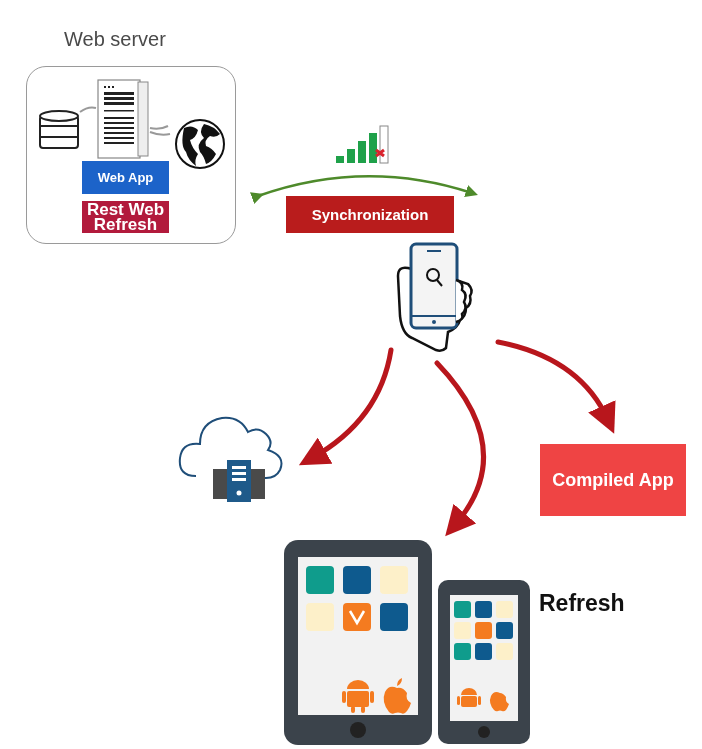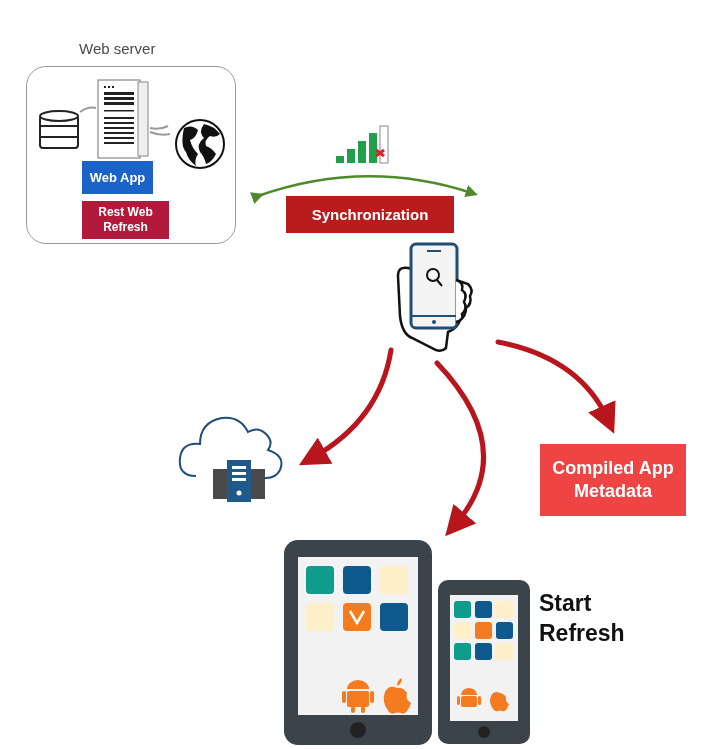--- a/index.html
+++ b/index.html
@@ -1,21 +1,21 @@
 <!DOCTYPE html>
 <html><head>
 <meta charset="utf-8">
 <style>
   html, body { margin:0; padding:0; background:#ffffff; }
   body { width:702px; height:749px; position:relative; overflow:hidden; font-family:"Liberation Sans", sans-serif; }
   .abs { position:absolute; }
-  #ws-label { left:64px; top:40px; font-size:15px; color:#4a4a4a;margin-left:15px; }
+  #ws-label { left:64px; top:28px; font-size:20px; color:#4a4a4a; }
   #ws-box { left:26px; top:66px; width:210px; height:178px; border:1.5px solid #9a9a9a; border-radius:20px; box-sizing:border-box; }
-  #webapp { left:82px; top:161px; width:71px; height:33px; background:#1c63c9; color:#fff; font-size:13px; font-weight:bold; display:flex; align-items:center; justify-content:center; font-family:"Liberation Sans Narrow","Liberation Sans",sans-serif; }
-  #rest { left:82px; top:201px; width:87px; height:38px; background:#b21a3c; color:#fff; font-size:12px; font-weight:bold; display:flex; align-items:center; justify-content:center; text-align:center; line-height:15px; }
+  #webapp { left:82px; top:161px; width:87px; height:33px; background:#1c63c9; color:#fff; font-size:13px; font-weight:bold; display:flex; align-items:center; justify-content:center; font-family:"Liberation Sans Narrow","Liberation Sans",sans-serif; }
+  #rest { left:82px; top:201px; width:87px; height:32px; background:#b21a3c; color:#fff; font-size:17px; font-weight:bold; display:flex; align-items:center; justify-content:center; text-align:center; line-height:15px; }
   #sync { left:286px; top:196px; width:168px; height:37px; background:#b91c1c; color:#fff; font-size:15px; font-weight:bold; display:flex; align-items:center; justify-content:center; }
   #cam { left:540px; top:444px; width:146px; height:72px; background:#ef4444; color:#fff; font-size:18px; font-weight:bold; display:flex; align-items:center; justify-content:center; text-align:center; line-height:23px; }
   #steps { left:539px; top:588px; font-size:23px; font-weight:bold; color:#111; line-height:30px; }
   svg.overlay { position:absolute; left:0; top:0; }
 </style>
 </head>
 <body>
 
 <div id="ws-label" class="abs">Web server</div>
 <div id="ws-box" class="abs"></div>
@@ -163,20 +163,18 @@
     <div>Rest Web</div>
     <div>Refresh</div>
   </div>
 </div>
 
 <div id="sync" class="abs">Synchronization</div>
 
 <div id="cam" class="abs">
   <div>
     <div>Compiled App</div>
-    <div>Metadata</div>
   </div>
 </div>
 
 <div id="steps" class="abs">
-  <div>Start</div>
   <div>Refresh</div>
 </div>
 
 </body></html>

